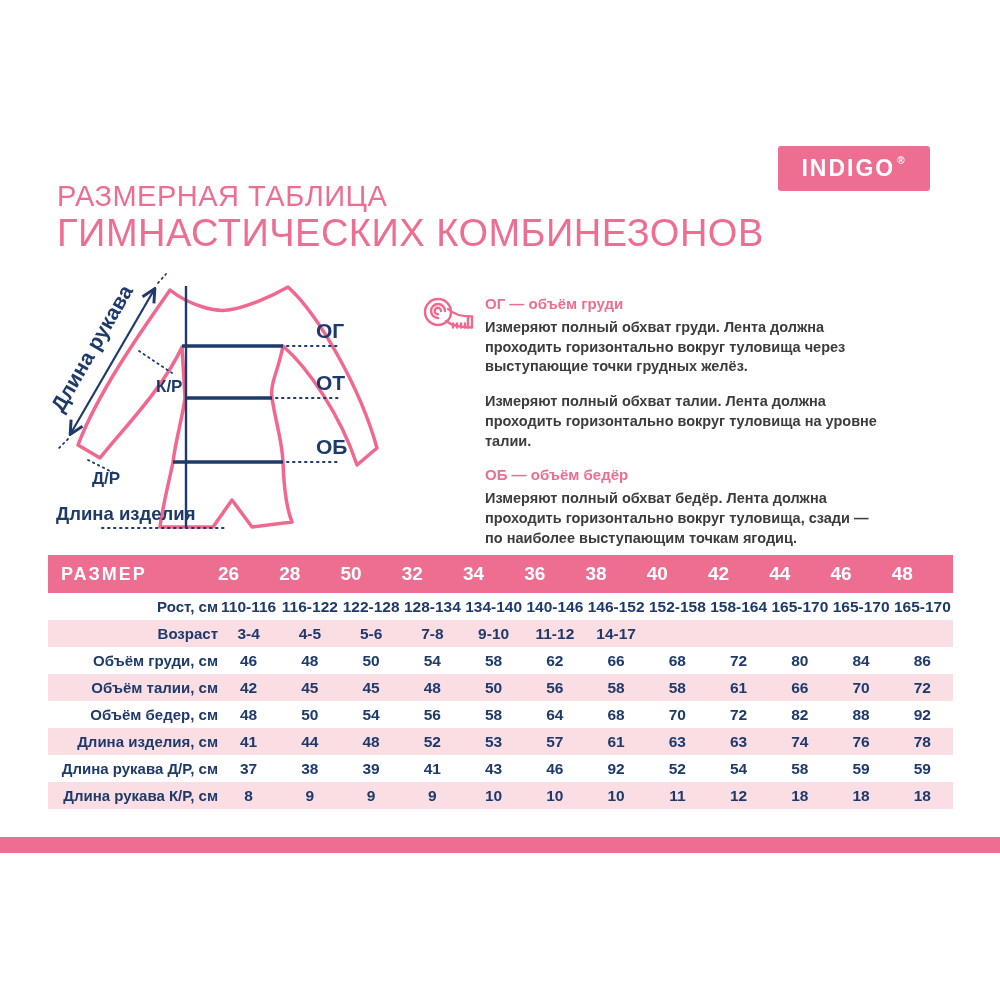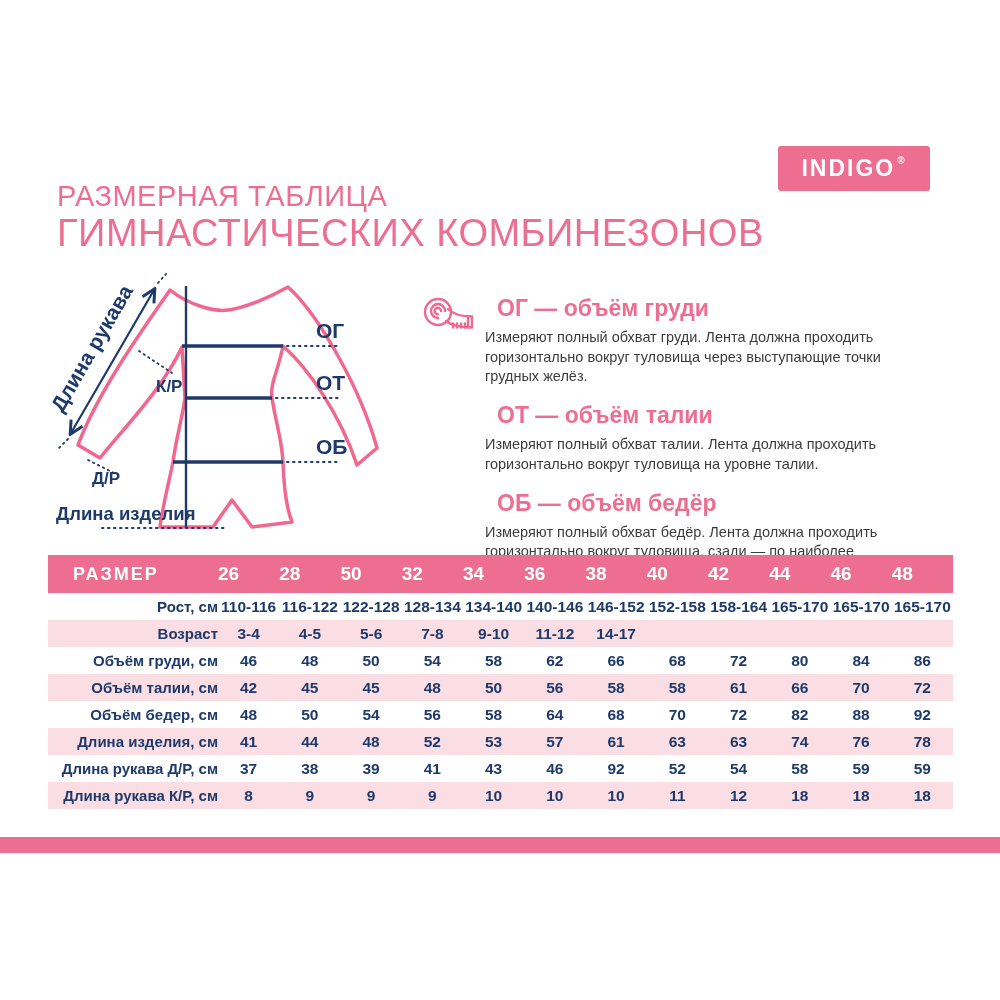--- a/index.html
+++ b/index.html
@@ -21,28 +21,28 @@
 
   .title{position:absolute;left:57px;top:180px;color:var(--accent);font-weight:normal;line-height:1.12}
   .title .l1{font-size:29px;letter-spacing:.5px}
   .title .l2{font-size:38px;letter-spacing:.5px}
 
   .diagram{position:absolute;left:40px;top:272px}
 
   .tape-icon{position:absolute;left:420px;top:294px}
 
   .measure-info{position:absolute;left:485px;top:295px;width:404px}
-  .m-block h3{color:var(--accent);font-size:23px;font-weight:bold;margin:0 12px 6px}
-  .m-block p{color:var(--bodytext);font-size:14.5px;line-height:1.36;margin:0 0 15px;font-weight:400}
+  .m-block h3{color:var(--accent);font-size:15px;font-weight:bold;margin:0 0 6px}
+  .m-block p{color:var(--bodytext);font-size:14.5px;line-height:1.36;margin:0 0 15px;font-weight:700}
 
   .table-wrap{position:absolute;left:48px;top:555px;width:905px}
   table{border-collapse:collapse;width:905px;table-layout:fixed;white-space:nowrap}
   col.first{width:170px}
   thead th{background:var(--accent);color:#fff;height:38px;font-size:19px;font-weight:bold;text-align:left;padding:0}
-  thead th.lbl{text-align:left;padding-left:25px;letter-spacing:2px;font-size:18px}
+  thead th.lbl{text-align:left;padding-left:13px;letter-spacing:2px;font-size:18px}
   tbody td{height:27px;text-align:center;color:var(--navy);font-weight:bold;font-size:15.5px;padding:0}
   tbody td.lbl{text-align:right;padding-left:13px;font-size:15px}
   tbody tr:nth-child(even){background:var(--rowpink)}
 
   .bottom-bar{position:absolute;left:0;top:837px;width:1000px;height:16px;background:var(--accent)}
 
   svg text{font-family:"Liberation Sans",sans-serif;font-weight:bold;fill:var(--navy)}
 </style>
 </head>
 <body>
@@ -117,21 +117,20 @@
       <line x1="45" y1="33.5" x2="45" y2="29.5"></line>
     </g>
   </svg>
 
   <section class="measure-info">
     <div class="m-block">
       <h3>ОГ — объём груди</h3>
       <p>Измеряют полный обхват груди. Лента должна проходить горизонтально вокруг туловища через выступающие точки грудных желёз.</p>
     </div>
     <div class="m-block">
-      <h3>ОТ — объём талии</h3>
       <p>Измеряют полный обхват талии. Лента должна проходить горизонтально вокруг туловища на уровне талии.</p>
     </div>
     <div class="m-block">
       <h3>ОБ — объём бедёр</h3>
       <p>Измеряют полный обхват бедёр. Лента должна проходить горизонтально вокруг туловища, сзади — по наиболее выступающим точкам ягодиц.</p>
     </div>
   </section>
 
   <div class="table-wrap">
     <table>

